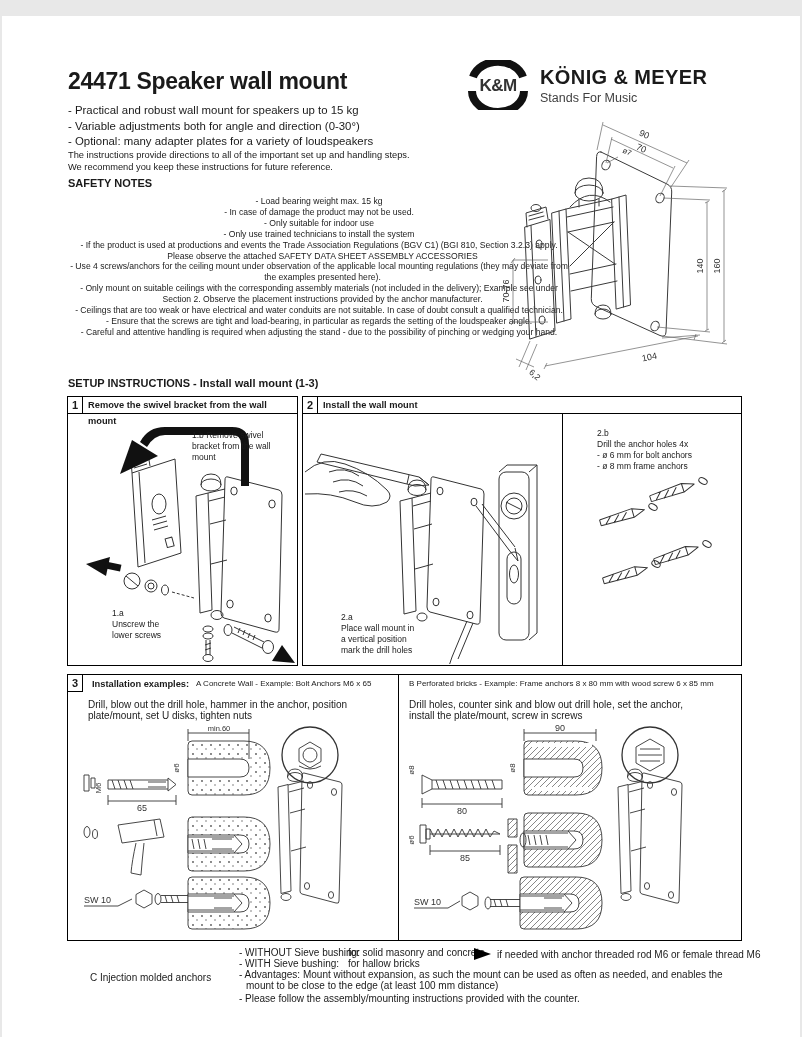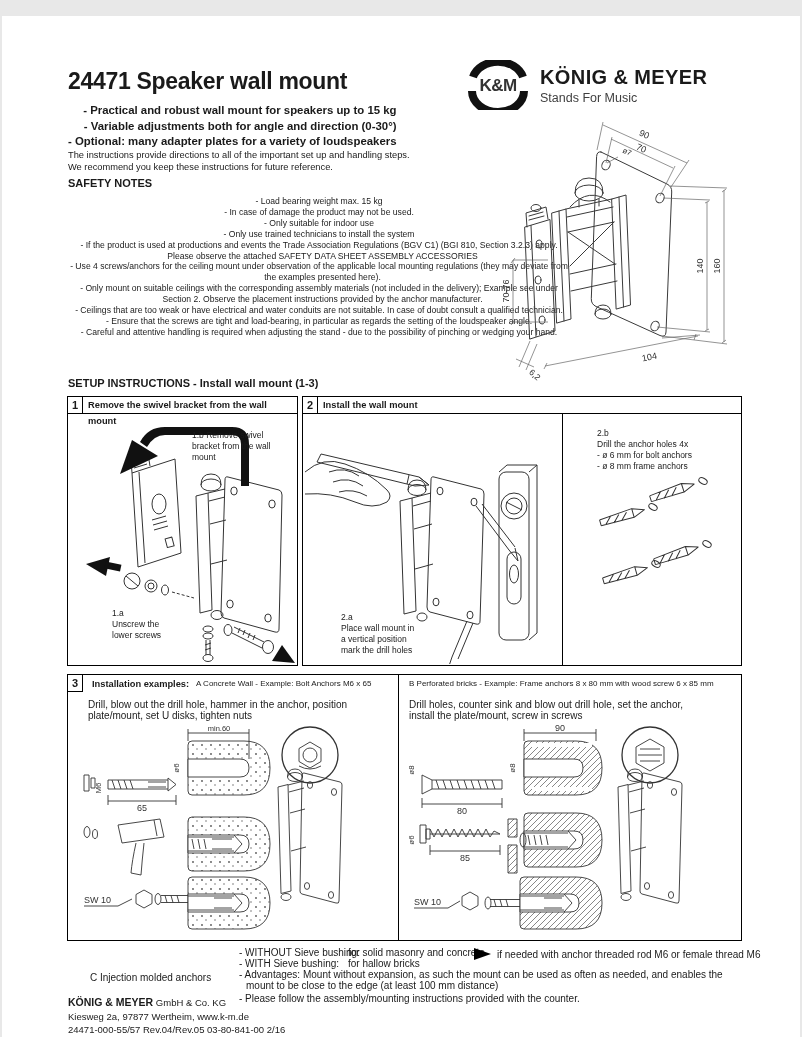--- a/index.html
+++ b/index.html
@@ -2,21 +2,21 @@
 <html><head>
 <meta charset="utf-8">
 <style>
   * { margin:0; padding:0; box-sizing:border-box; }
   body { background:#e8e8e8; font-family:"Liberation Sans", sans-serif; color:#1a1a1a; }
   .page { position:relative; width:798px; height:1037px; background:#ffffff; margin:16px auto; overflow:hidden; }
   .abs { position:absolute; }
   .t-title { font-size:23px; font-weight:bold; letter-spacing:-0.3px; }
   .brand-name { font-size:20px; font-weight:bold; letter-spacing:0.4px; }
   .brand-tag { font-size:12.5px; color:#3f3f3f; margin-top:2px; }
-  .feat div { font-size:11.4px; font-weight:bold; line-height:15.5px;text-align:right; }
+  .feat div { font-size:11.4px; font-weight:normal; line-height:15.5px; }
   .intro div { font-size:9.3px; line-height:11.6px; }
   .h2 { font-size:11px; font-weight:bold; }
   .safety { width:502px;text-align:center; }
   .safety div { font-size:8.6px; line-height:10.9px; padding-left:7px; text-indent:-7px; }
   .box { position:absolute; border:1.4px solid #000; background:#fff; }
   .box-header { display:flex; border-bottom:1.4px solid #000; height:17px; }
   .num { width:15px; border-right:1.4px solid #000; font-weight:bold; font-size:11px;
          display:flex; align-items:center; justify-content:center; flex:0 0 15px; }
   .box-title { font-weight:bold; font-size:9.3px; line-height:16px; padding-left:5px; }
   .content { position:relative; width:100%; height:calc(100% - 17px); }
@@ -383,21 +383,14 @@
   <div class="abs small" style="left:237px; top:931px;">- WITHOUT Sieve bushing:</div>
   <div class="abs small" style="left:346px; top:931px;">for solid masonry and concrete</div>
   <div class="abs small" style="left:237px; top:942px;">- WITH Sieve bushing:</div>
   <div class="abs small" style="left:346px; top:942px;">for hallow bricks</div>
   <div class="abs arrow-right" style="left:472px; top:932px;"></div>
   <div class="abs small" style="left:495px; top:933px;">if needed with anchor threaded rod M6 or female thread M6</div>
   <div class="abs small" style="left:88px; top:956px;">C Injection molded anchors</div>
   <div class="abs small" style="left:237px; top:953px; width:505px; padding-left:7px; text-indent:-7px;">- Advantages: Mount without expansion, as such the mount can be used as often as needed, and enables the mount to be close to the edge (at least 100 mm distance)</div>
   <div class="abs small" style="left:237px; top:977px;">- Please follow the assembly/mounting instructions provided with the counter.</div>
 
-  <div class="abs" style="left:66px; top:980px;">
-    <div class="f-line">
-      <span class="f-bold">KÖNIG &amp; MEYER</span><span class="f-reg"> GmbH &amp; Co. KG</span>
-    </div>
-    <div class="f-line">Kiesweg 2a, 97877 Wertheim, www.k-m.de</div>
-    <div class="f-line">24471-000-55/57  Rev.04/Rev.05  03-80-841-00  2/16</div>
-  </div>
 
 </div>
 
 </body></html>

